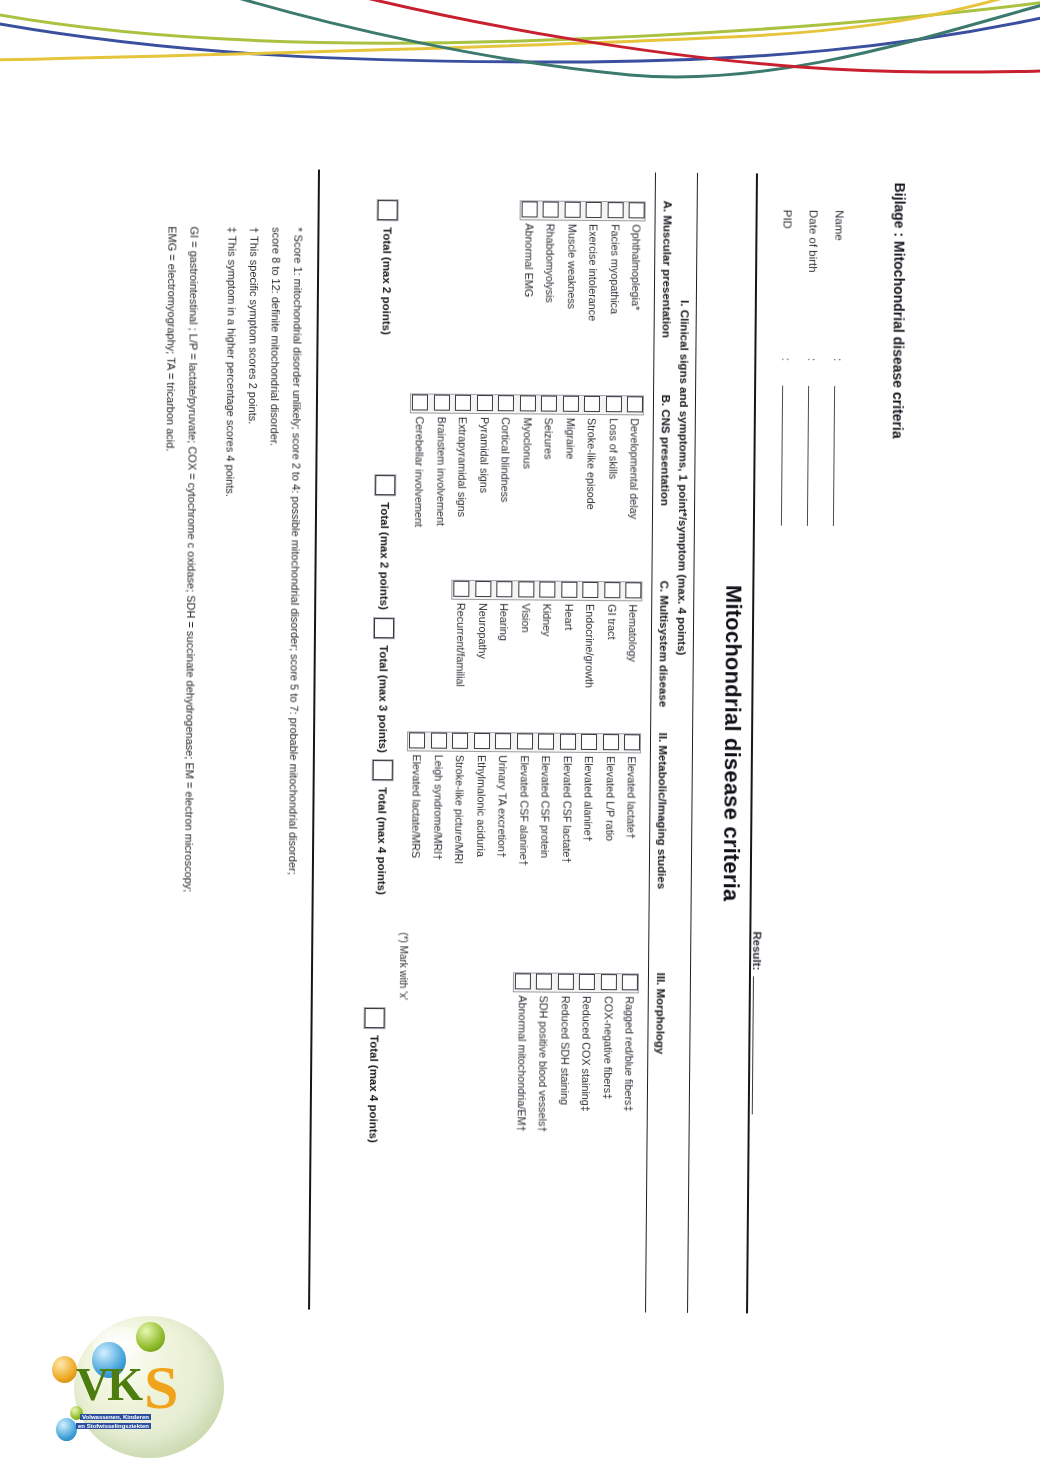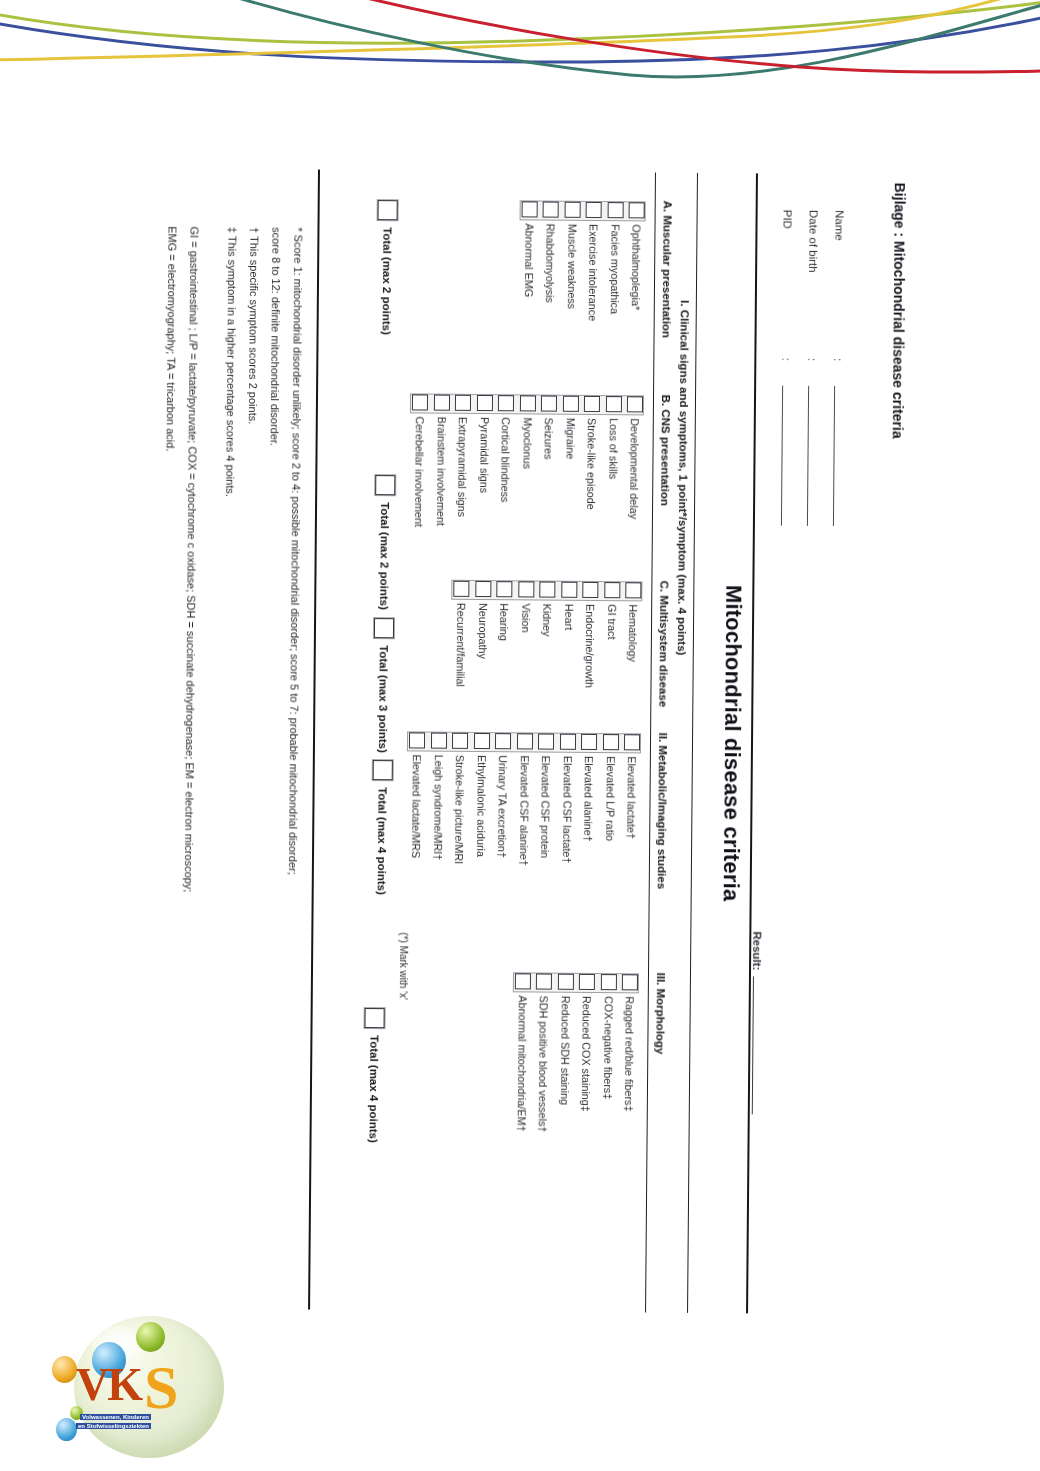--- a/index.html
+++ b/index.html
@@ -340,17 +340,17 @@
 </div>
 
 <div id="vks-logo">
   <div id="big-bubble" class="sphere"></div>
   <div id="bubble-hi" class="sphere"></div>
   <div id="orb1" class="sphere orb-orange"></div>
   <div id="orb2" class="sphere orb-blue"></div>
   <div id="orb3" class="sphere orb-green"></div>
   <div id="orb4" class="sphere orb-green"></div>
   <div id="orb5" class="sphere orb-blue"></div>
-  <div id="logo-vk" style="color: #c2410c;">VK</div>
+  <div id="logo-vk" style="color: #4d7c0f;">VK</div>
   <div id="logo-s" style="color: rgb(240, 164, 28);">S</div>
   <div id="logo-sub1" class="logo-sub">Volwassenen, Kinderen</div>
   <div id="logo-sub2" class="logo-sub">en Stofwisselingsziekten</div>
 </div>
 
 </body></html>

